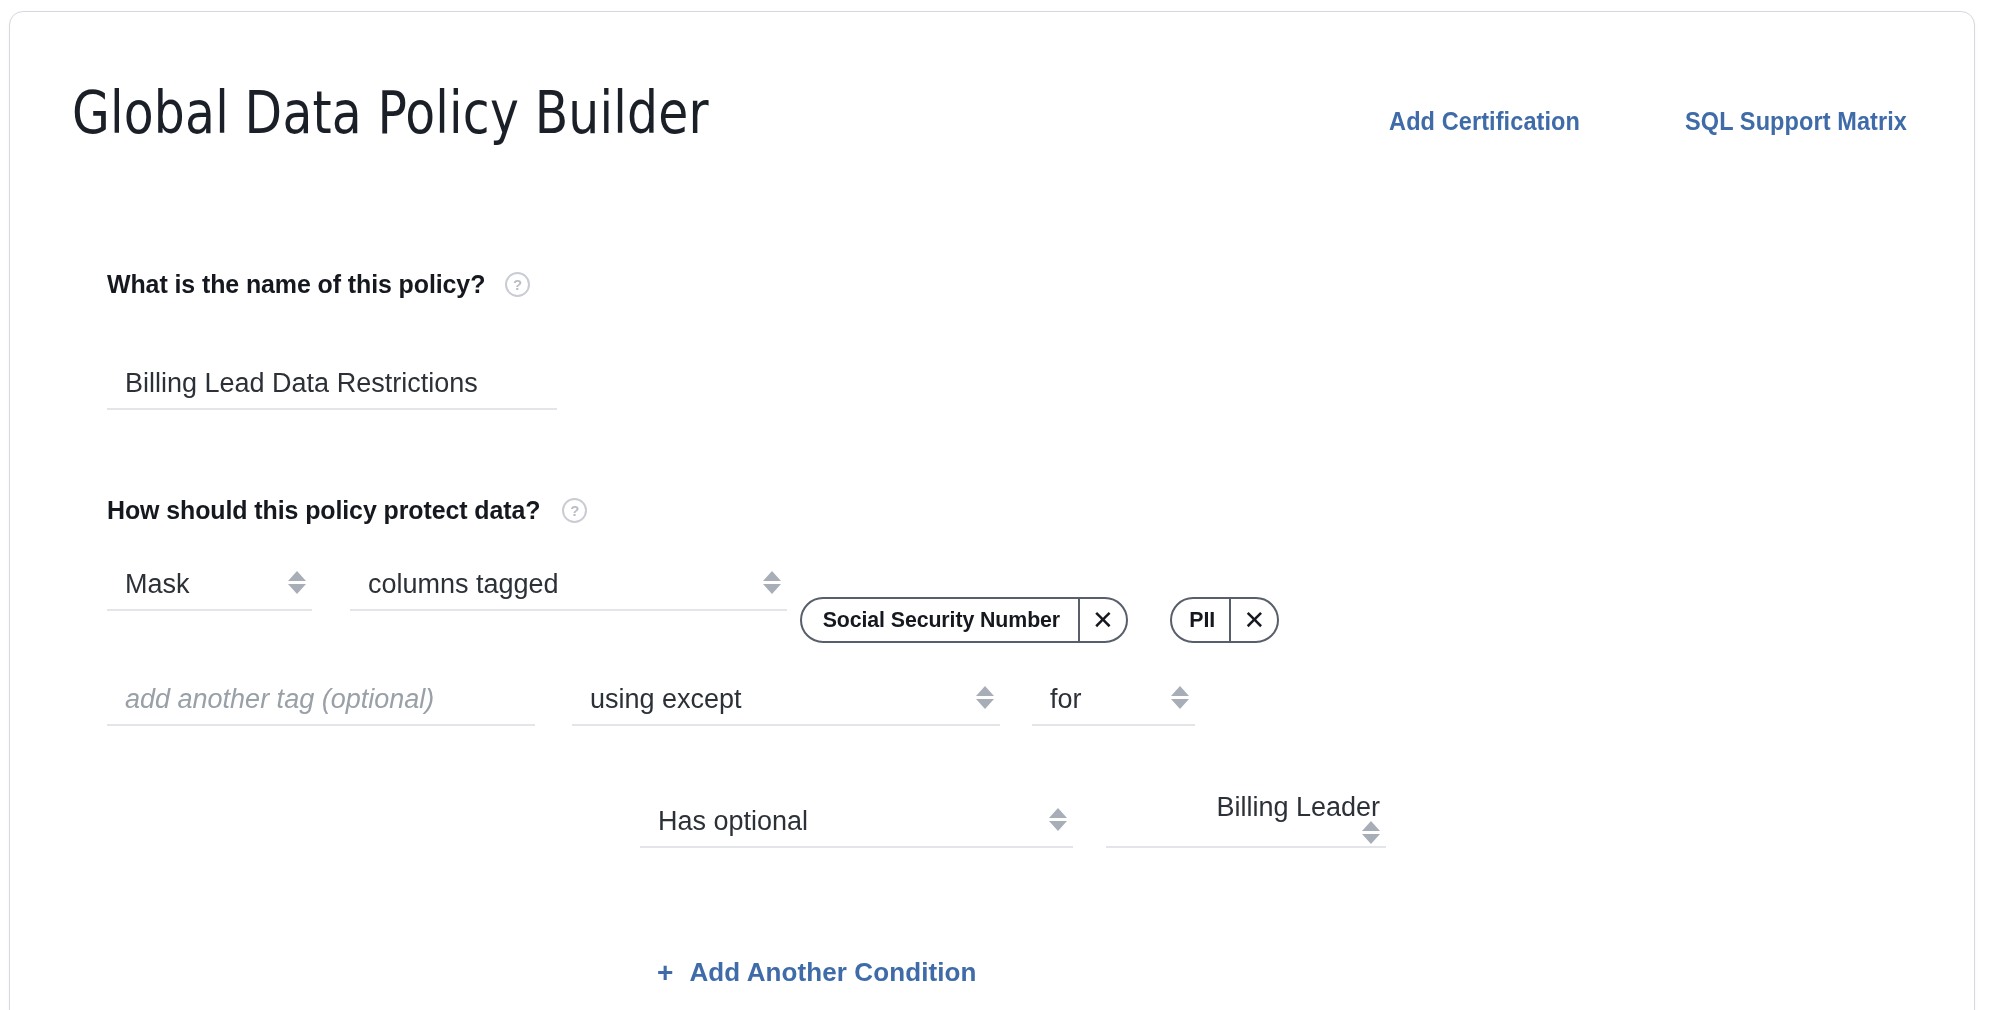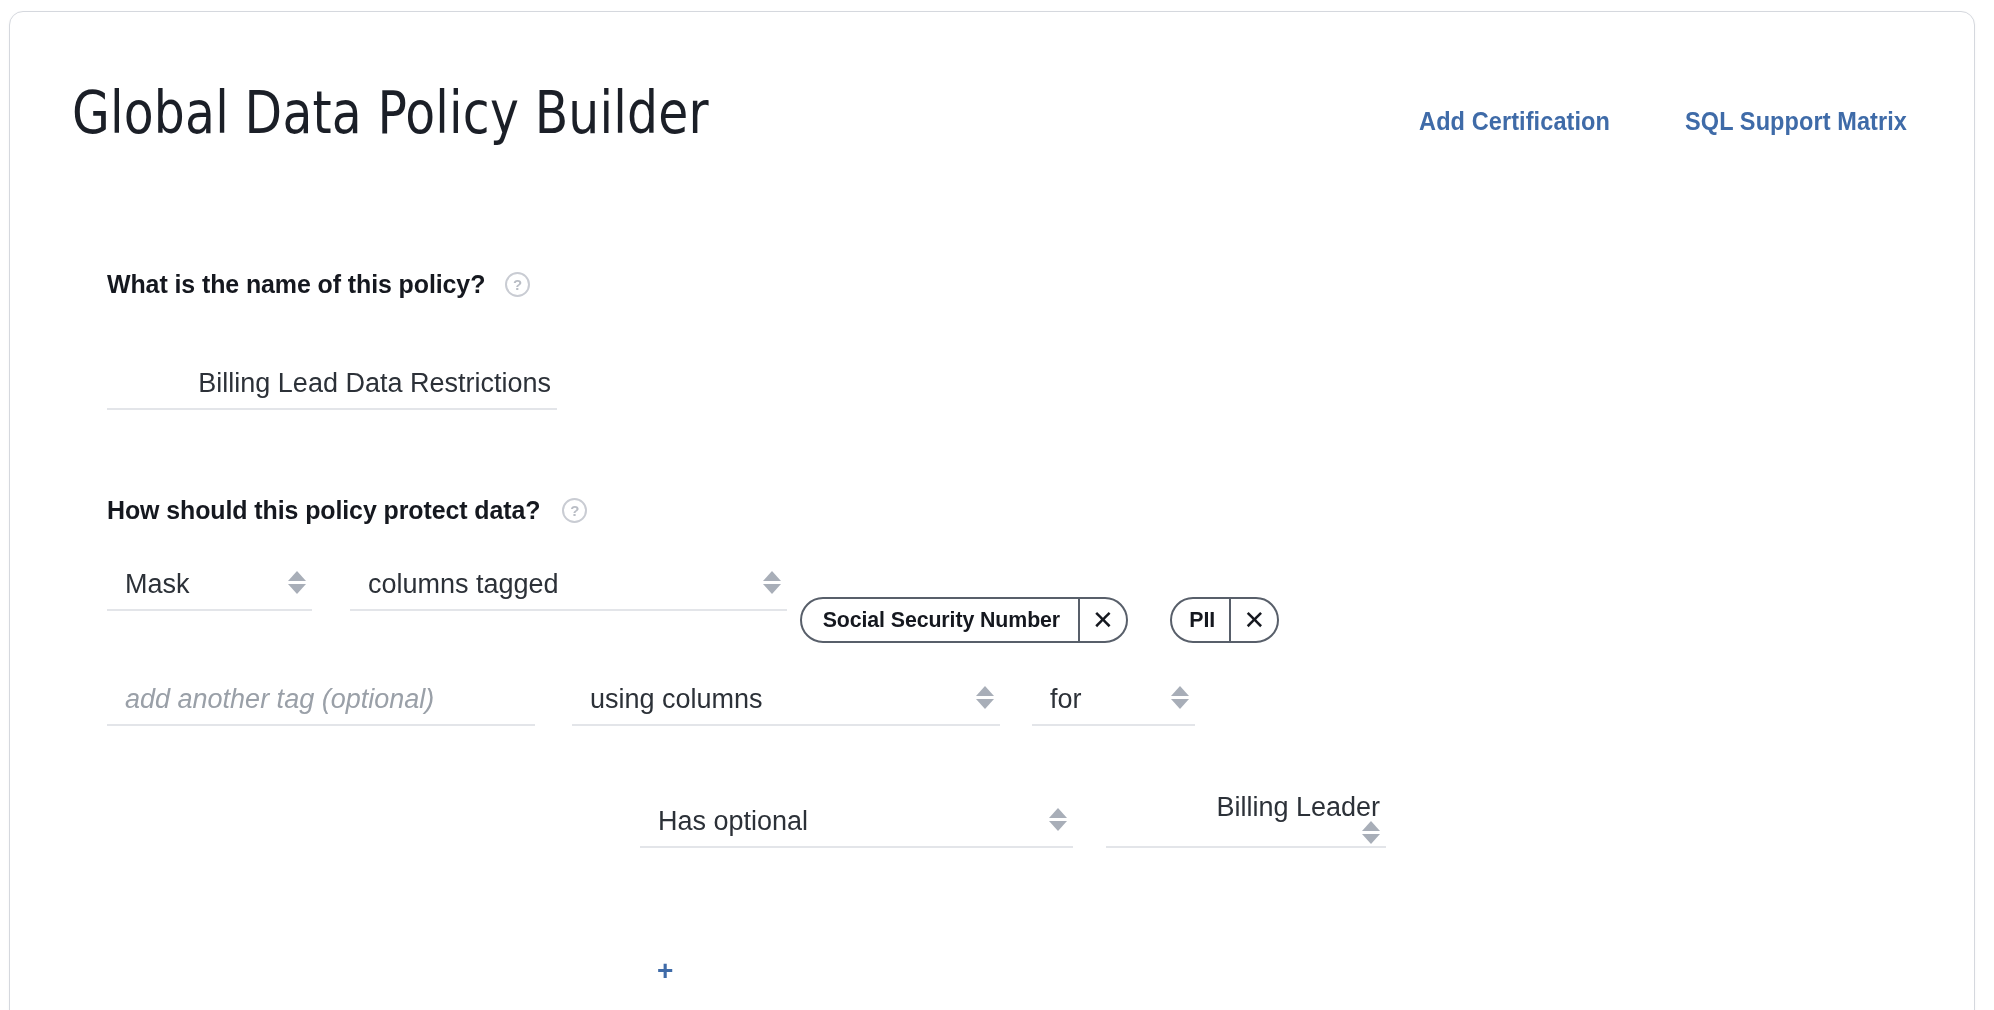--- a/index.html
+++ b/index.html
@@ -45,21 +45,21 @@
     transform: scaleX(.92);
     transform-origin: left center;
     white-space: nowrap;
   }
   .header-links {
     position: absolute;
     right: 60px;
     top: 95px;
     display: flex;
     align-items: center;
-    gap: 62px;
+    gap: 92px;
   }
   .header-link {
     font-size: 25px;
     font-weight: 700;
     color: #3f6ba8;
     letter-spacing: .1px;
     white-space: nowrap;
     cursor: pointer;
     transform: scaleX(.94);
     transform-origin: center;
@@ -136,21 +136,21 @@
   .stepper i {
     display: block;
     width: 0; height: 0;
     border-left: 9px solid transparent;
     border-right: 9px solid transparent;
   }
   .stepper i.up   { border-bottom: 10px solid #a8aeb8; }
   .stepper i.down { border-top: 10px solid #a8aeb8; }
 
   
-  #policy-name   { left: 97px; top: 344px;  width: 450px; justify-content: flex-end; }
+  #policy-name   { left: 97px; top: 344px;  width: 450px; }
   #f-action      { left: 97px; top: 545px;  width: 205px; }
   #f-target      { left: 340px; top: 545px; width: 437px; }
   #f-tag2        { left: 97px; top: 660px;  width: 428px; font-style: italic; }
   #f-method      { left: 562px; top: 660px; width: 428px; }
   #f-for         { left: 1022px; top: 660px; width: 163px; }
   #f-scope       { left: 97px; top: 782px;  width: 500px; }
   #f-condition   { left: 630px; top: 782px; width: 433px; }
   #f-subject     { left: 1096px; top: 782px; width: 280px; flex-direction: column; }
 
   
@@ -266,21 +266,21 @@
       <span class="chip-label">PII</span>
       <span class="chip-remove">✕</span>
     </div>
   </div>
 
   <div class="field text-input" id="f-tag2">
     <span class="value placeholder">add another tag (optional)</span>
   </div>
 
   <div class="field" id="f-method">
-    <span class="value">using columns</span>
+    <span class="value">using except</span>
     <span class="stepper">
         <i class="up"></i>
         <i class="down"></i>
       </span>
   </div>
 
   <div class="field" id="f-for">
     <span class="value">for</span>
     <span class="stepper">
         <i class="up"></i>
@@ -300,15 +300,16 @@
   <div class="field" id="f-subject">
     <span class="value">Billing Leader</span>
     <span class="stepper">
         <i class="up"></i>
         <i class="down"></i>
       </span>
   </div>
 
   <div class="add-condition">
     <span class="plus">+</span>
+    <span class="label">Add Another Condition</span>
   </div>
 
 </div>
 
 </body></html>

